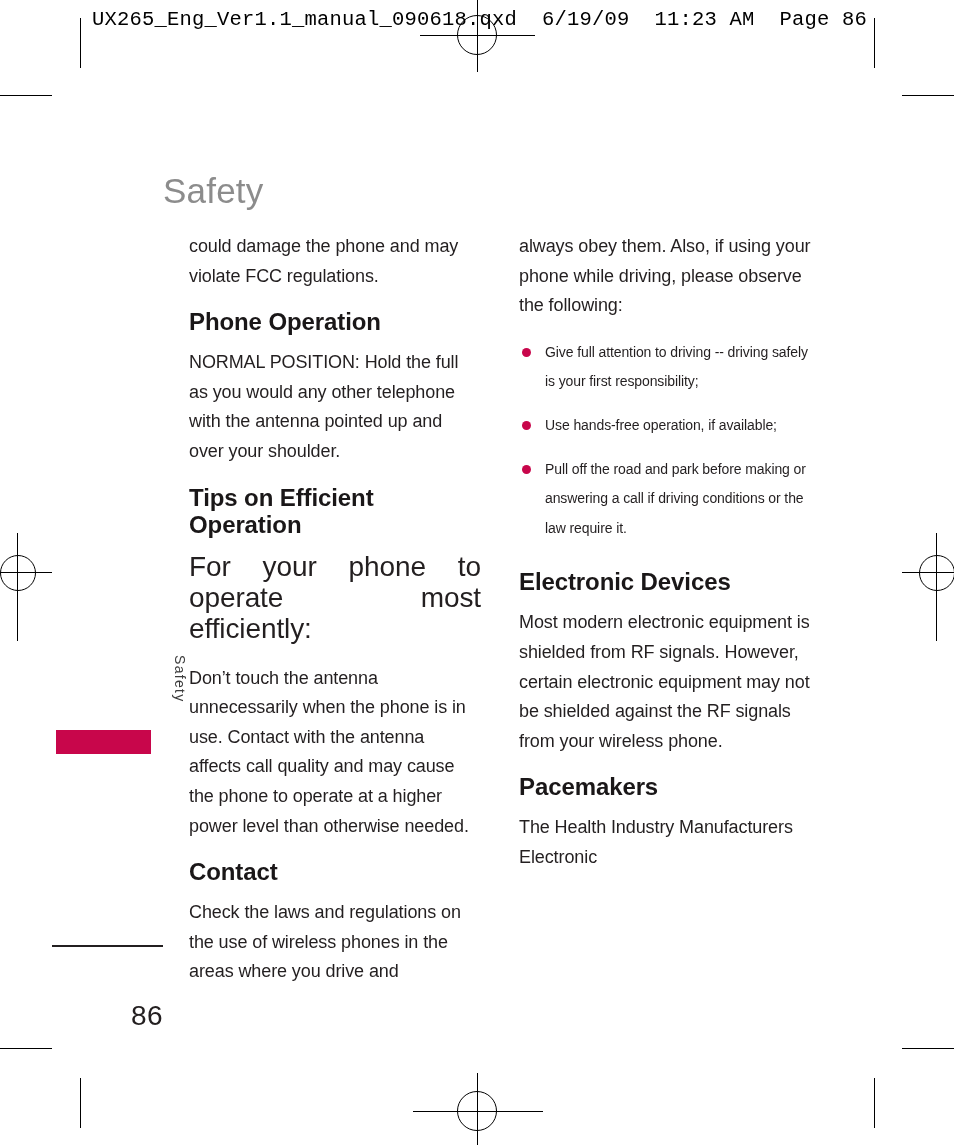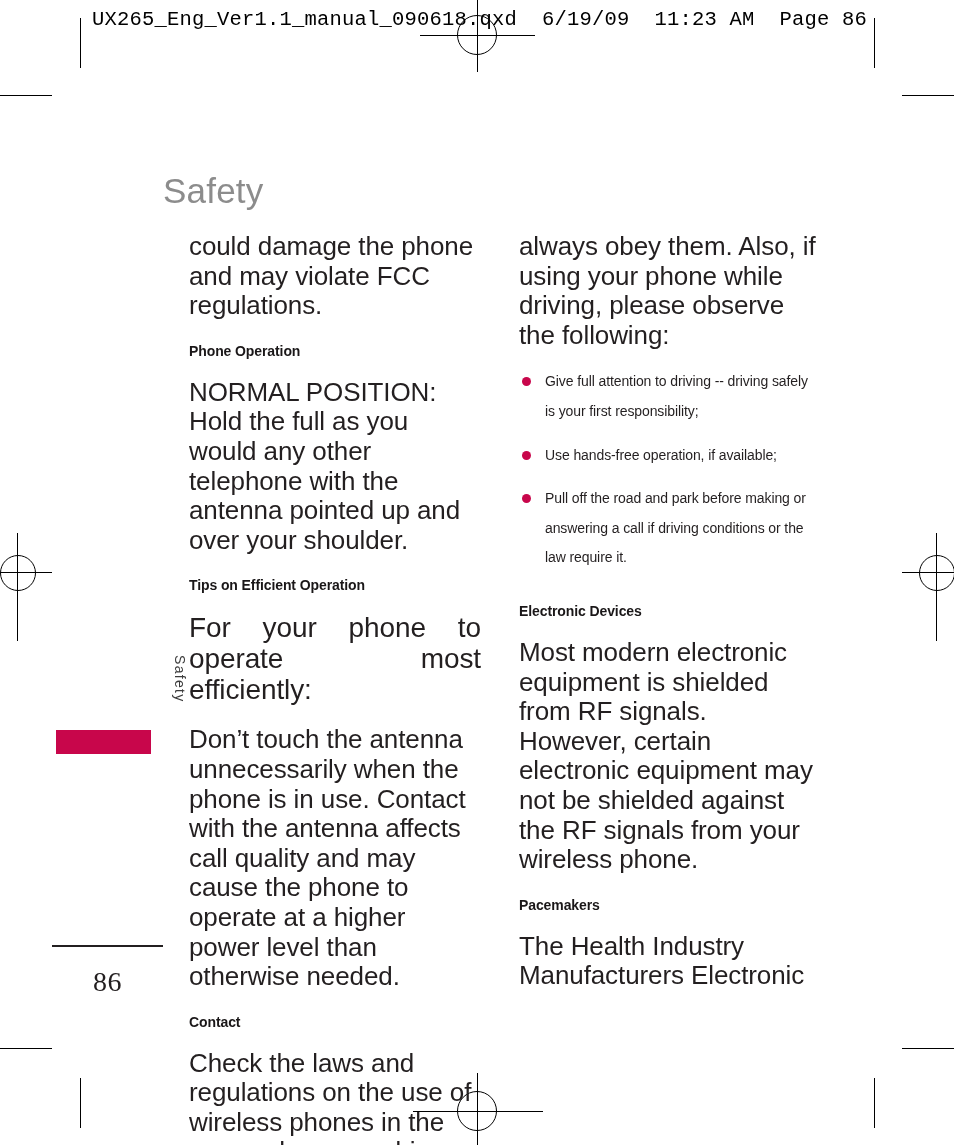--- a/index.html
+++ b/index.html
@@ -60,35 +60,35 @@
 
   .col {
     position: absolute;
     top: 232px;
     width: 292px;
   }
   .col.left  { left: 189px; }
   .col.right { left: 519px; width: 300px; }
 
   .para {
-    font-size: 26px;
+    font-size: 18px;
     line-height: 29.6px;
     color: #231f20;
     margin: 0 0 20px 0;
     letter-spacing: -0.1px;
   }
   .para.tight { margin-bottom: 17px; }
   .para.justify {
     text-align: justify;
     font-size: 28px;
     line-height: 31px;
   }
 
   .head {
-    font-size: 14px;
+    font-size: 24px;
     line-height: 27px;
     font-weight: bold;
     color: #1a1718;
     margin: 0 0 13px 0;
     letter-spacing: -0.1px;
   }
   .head.spaced { margin-top: 25px; }
 
   ul.bullets {
     list-style: none;
@@ -142,27 +142,26 @@
     position: absolute;
     left: 52px;
     top: 945px;
     width: 111px;
     height: 1.5px;
     background: #231f20;
   }
   .folio-number {
     position: absolute;
     left: 52px;
-    top: 966px;
+    top: 1000px;
     width: 111px;
-    text-align: center;
+    text-align: right;
     font-size: 28px;
     color: #231f20;
     letter-spacing: 0.4px;
-    font-family: Liberation Serif, serif;
   }
 </style>
 </head>
 <body>
 
 <div id="page">
 
   <div class="prepress-header">UX265_Eng_Ver1.1_manual_090618.qxd  6/19/09  11:23 AM  Page 86</div>
 
   <div class="mark h" style="left:0px;   top:95px;  width:52px;"></div>

